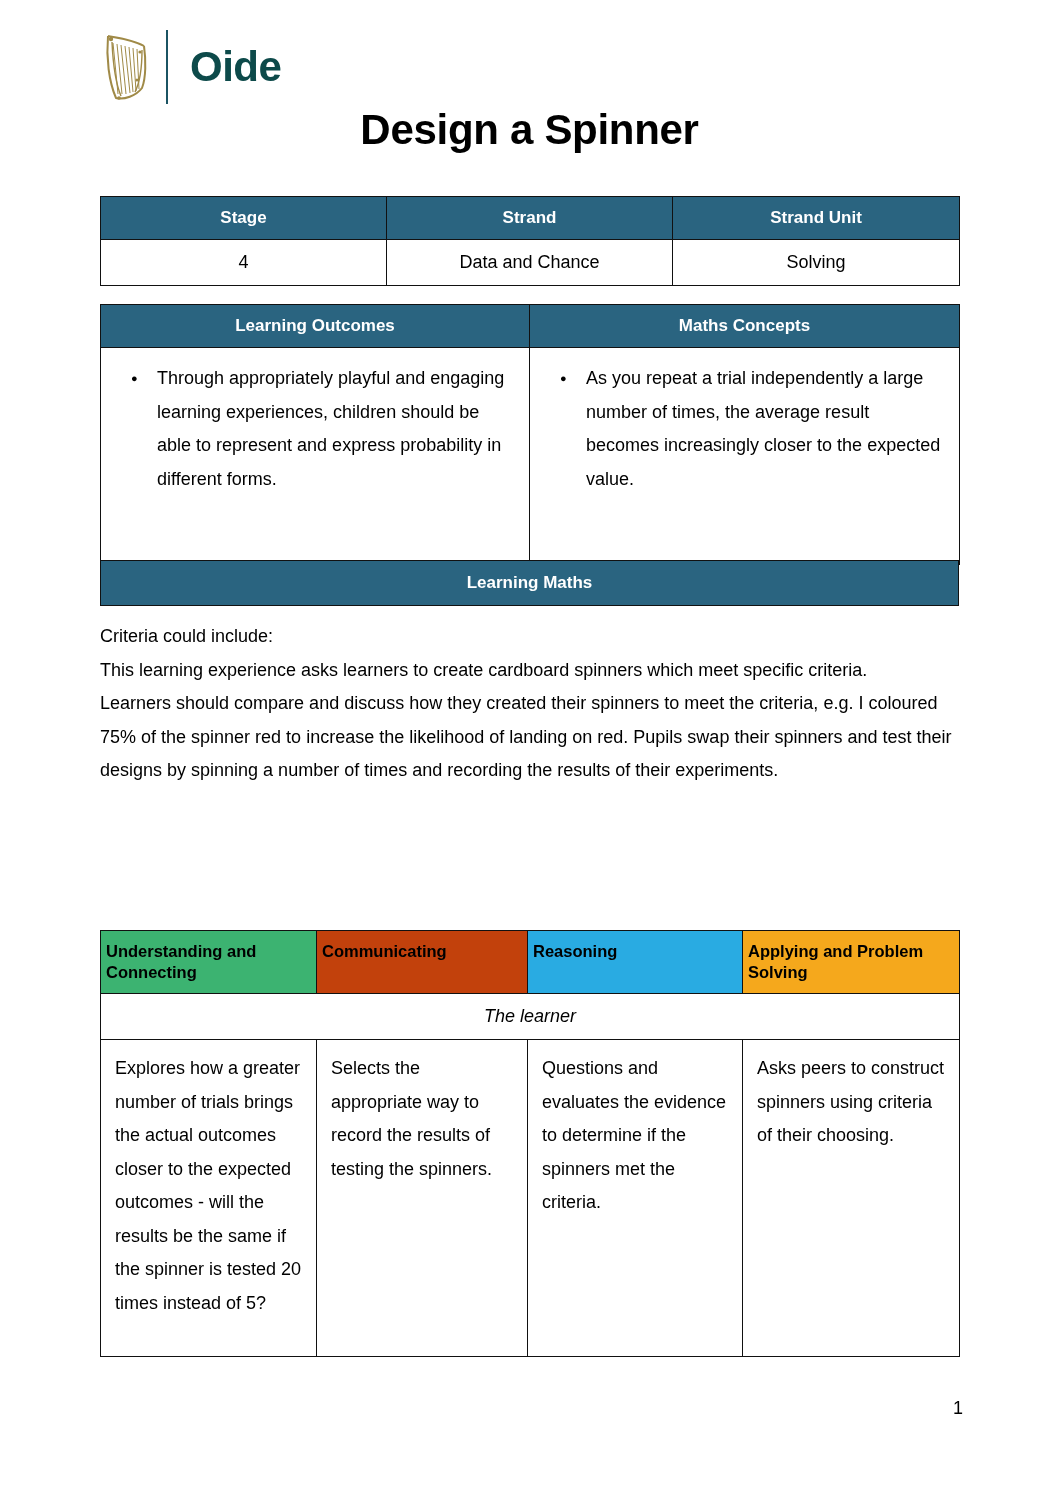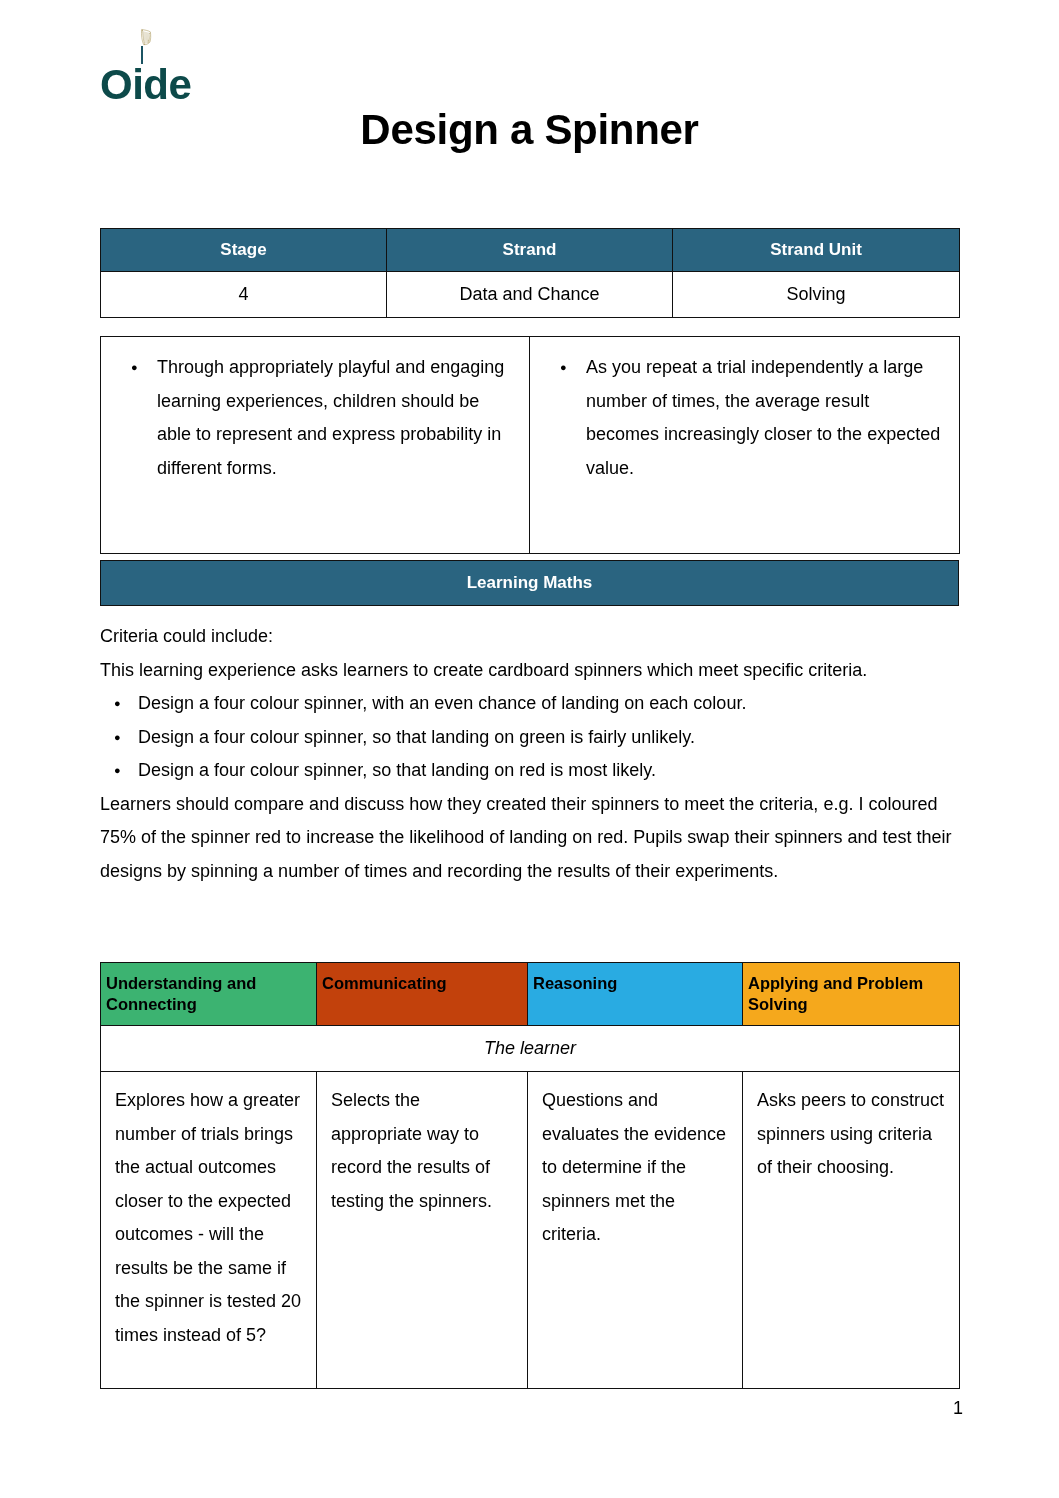--- a/index.html
+++ b/index.html
@@ -24,21 +24,20 @@
   }
 
   
   .logo-block {
     position: absolute;
     left: 100px;
     top: 28px;
     display: flex;
     align-items: center;
     height: 78px;
-    flex-direction: column;
   }
   .harp-icon {
     width: 52px;
     height: 74px;
     display: block;
   }
   .logo-divider {
     width: 2px;
     height: 74px;
     background: #1b5463;
@@ -63,21 +62,20 @@
     font-weight: bold;
     line-height: 1.15;
     letter-spacing: -0.3px;
   }
 
   
   table.doc-table {
     border-collapse: collapse;
     width: 859px;
     table-layout: fixed;
-    margin-top: 32px;
   }
   table.doc-table td, table.doc-table th {
     border: 1px solid #111111;
     vertical-align: top;
   }
   .th-teal {
     background: #2a6480;
     color: #ffffff;
     font-size: 17px;
     font-weight: bold;
@@ -271,20 +269,24 @@
       </table>
   </div>
 
   <div class="table-outcomes-wrap">
     <table class="doc-table">
       <colgroup>
           <col style="width:429px">
           <col style="width:430px">
         </colgroup>
       <tbody>
+          <tr>
+        <th class="th-teal">Learning Outcomes</th>
+        <th class="th-teal">Maths Concepts</th>
+      </tr>
       <tr>
         <td class="outcome-cell">
           <ul class="bullets">
             <li>Through appropriately playful and engaging learning experiences, children should be able to represent and express probability in different forms.</li>
           </ul>
         </td>
         <td class="outcome-cell">
           <ul class="bullets">
             <li>As you repeat a trial independently a large number of times, the average result becomes increasingly closer to the expected value.</li>
           </ul>
@@ -292,25 +294,20 @@
       </tr>
     </tbody>
       </table>
   </div>
 
   <div class="banner">Learning Maths</div>
 
   <div class="body-copy">
     <p>Criteria could include:</p>
     <p>This learning experience asks learners to create cardboard spinners which meet specific criteria.</p>
-    <ul class="criteria">
-      <li>Design a four colour spinner, with an even chance of landing on each colour.</li>
-      <li>Design a four colour spinner, so that landing on green is fairly unlikely.</li>
-      <li>Design a four colour spinner, so that landing on red is most likely.</li>
-    </ul>
     <p>Learners should compare and discuss how they created their spinners to meet the criteria, e.g. I coloured 75% of the spinner red to increase the likelihood of landing on red. Pupils swap their spinners and test their designs by spinning a number of times and recording the results of their experiments.</p>
   </div>
 
   <div class="table-skills-wrap">
     <table class="doc-table">
       <colgroup>
           <col style="width:216px">
           <col style="width:211px">
           <col style="width:215px">
           <col style="width:217px">

